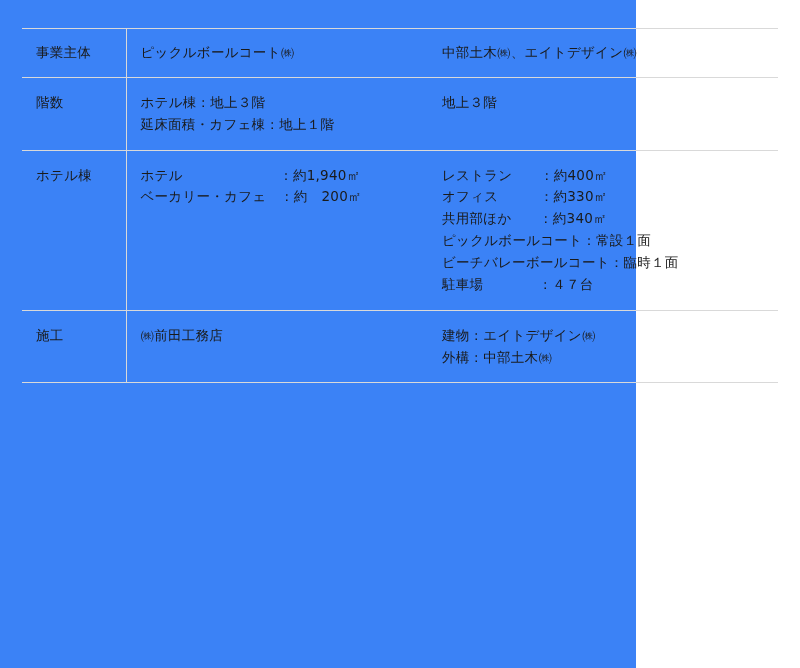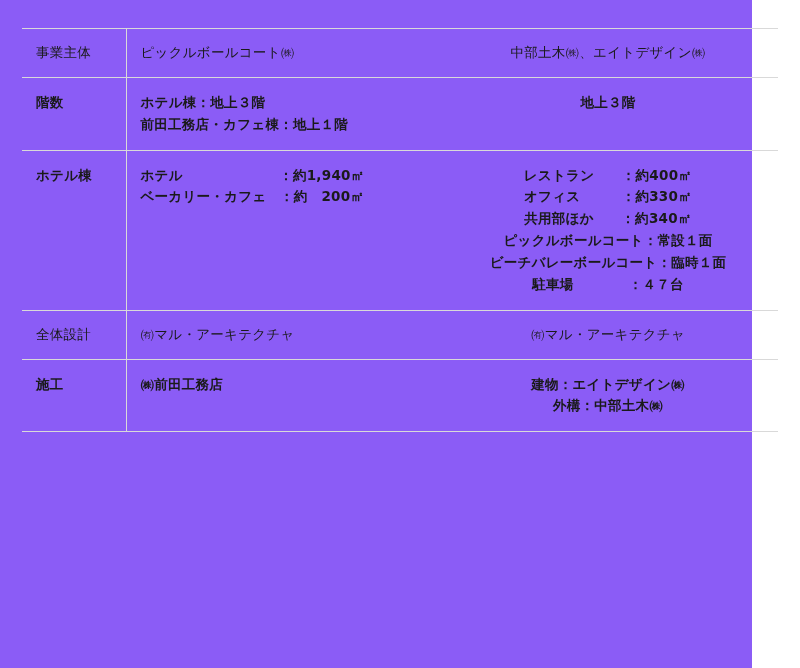--- a/index.html
+++ b/index.html
@@ -8,24 +8,24 @@
     background: #ffffff;
   }
   body {
     width: 800px;
     height: 668px;
     font-family: "DejaVu Sans", "Liberation Sans", sans-serif;
     color: #1a1a1a;
     overflow: hidden;
   }
   .sheet {
-    width: 752px;
+    width: 636px;
     height: 668px;
     position: relative;
-    background: #8b5cf6;
+    background: #3b82f6;
     box-sizing: border-box;
     padding: 28px 22px 18px 22px;
   }
   table.spec {
     border-collapse: collapse;
     width: 756px;
     table-layout: fixed;
     border-top: 1px solid #d9d9d9;
     border-bottom: 1px solid #d9d9d9;
   }
@@ -50,63 +50,57 @@
     border-right: 1px solid #d9d9d9;
     padding-left: 12px;
     padding-right: 6px;
     color: #1a1a1a;
   }
   td.colA {
     padding-left: 18px;
   }
   td.colB {
     padding-left: 16px;
-    text-align: center;
   }
   
-  tr.tall td { padding-top: 14px; padding-bottom: 14px; font-weight: bold; }
+  tr.tall td { padding-top: 14px; padding-bottom: 14px; }
 </style>
 </head>
 <body>
 
 <div class="sheet">
   <table class="spec">
     <colgroup>
       <col class="c1">
         <col class="c2">
         <col class="c3">
     </colgroup>
     <tbody>
       <tr>
         <td class="label">事業主体</td>
         <td class="colA">ピックルボールコート㈱</td>
         <td class="colB">中部土木㈱、エイトデザイン㈱</td>
       </tr>
       <tr class="tall">
         <td class="label">階数</td>
         <td class="colA">ホテル棟：地上３階
-前田工務店・カフェ棟：地上１階</td>
+延床面積・カフェ棟：地上１階</td>
         <td class="colB">地上３階</td>
       </tr>
       <tr class="tall">
         <td class="label">ホテル棟</td>
         <td class="colA">ホテル　　　　　　　：約1,940㎡
 ベーカリー・カフェ　：約　200㎡</td>
         <td class="colB">レストラン　　：約400㎡
 オフィス　　　：約330㎡
 共用部ほか　　：約340㎡
 ピックルボールコート：常設１面
 ビーチバレーボールコート：臨時１面
 駐車場　　　　：４７台</td>
       </tr>
-      <tr>
-        <td class="label">全体設計</td>
-        <td class="colA">㈲マル・アーキテクチャ</td>
-        <td class="colB">㈲マル・アーキテクチャ</td>
-      </tr>
       <tr class="tall">
         <td class="label">施工</td>
         <td class="colA">㈱前田工務店</td>
         <td class="colB">建物：エイトデザイン㈱
 外構：中部土木㈱</td>
       </tr>
     </tbody>
   </table>
 </div>
 

